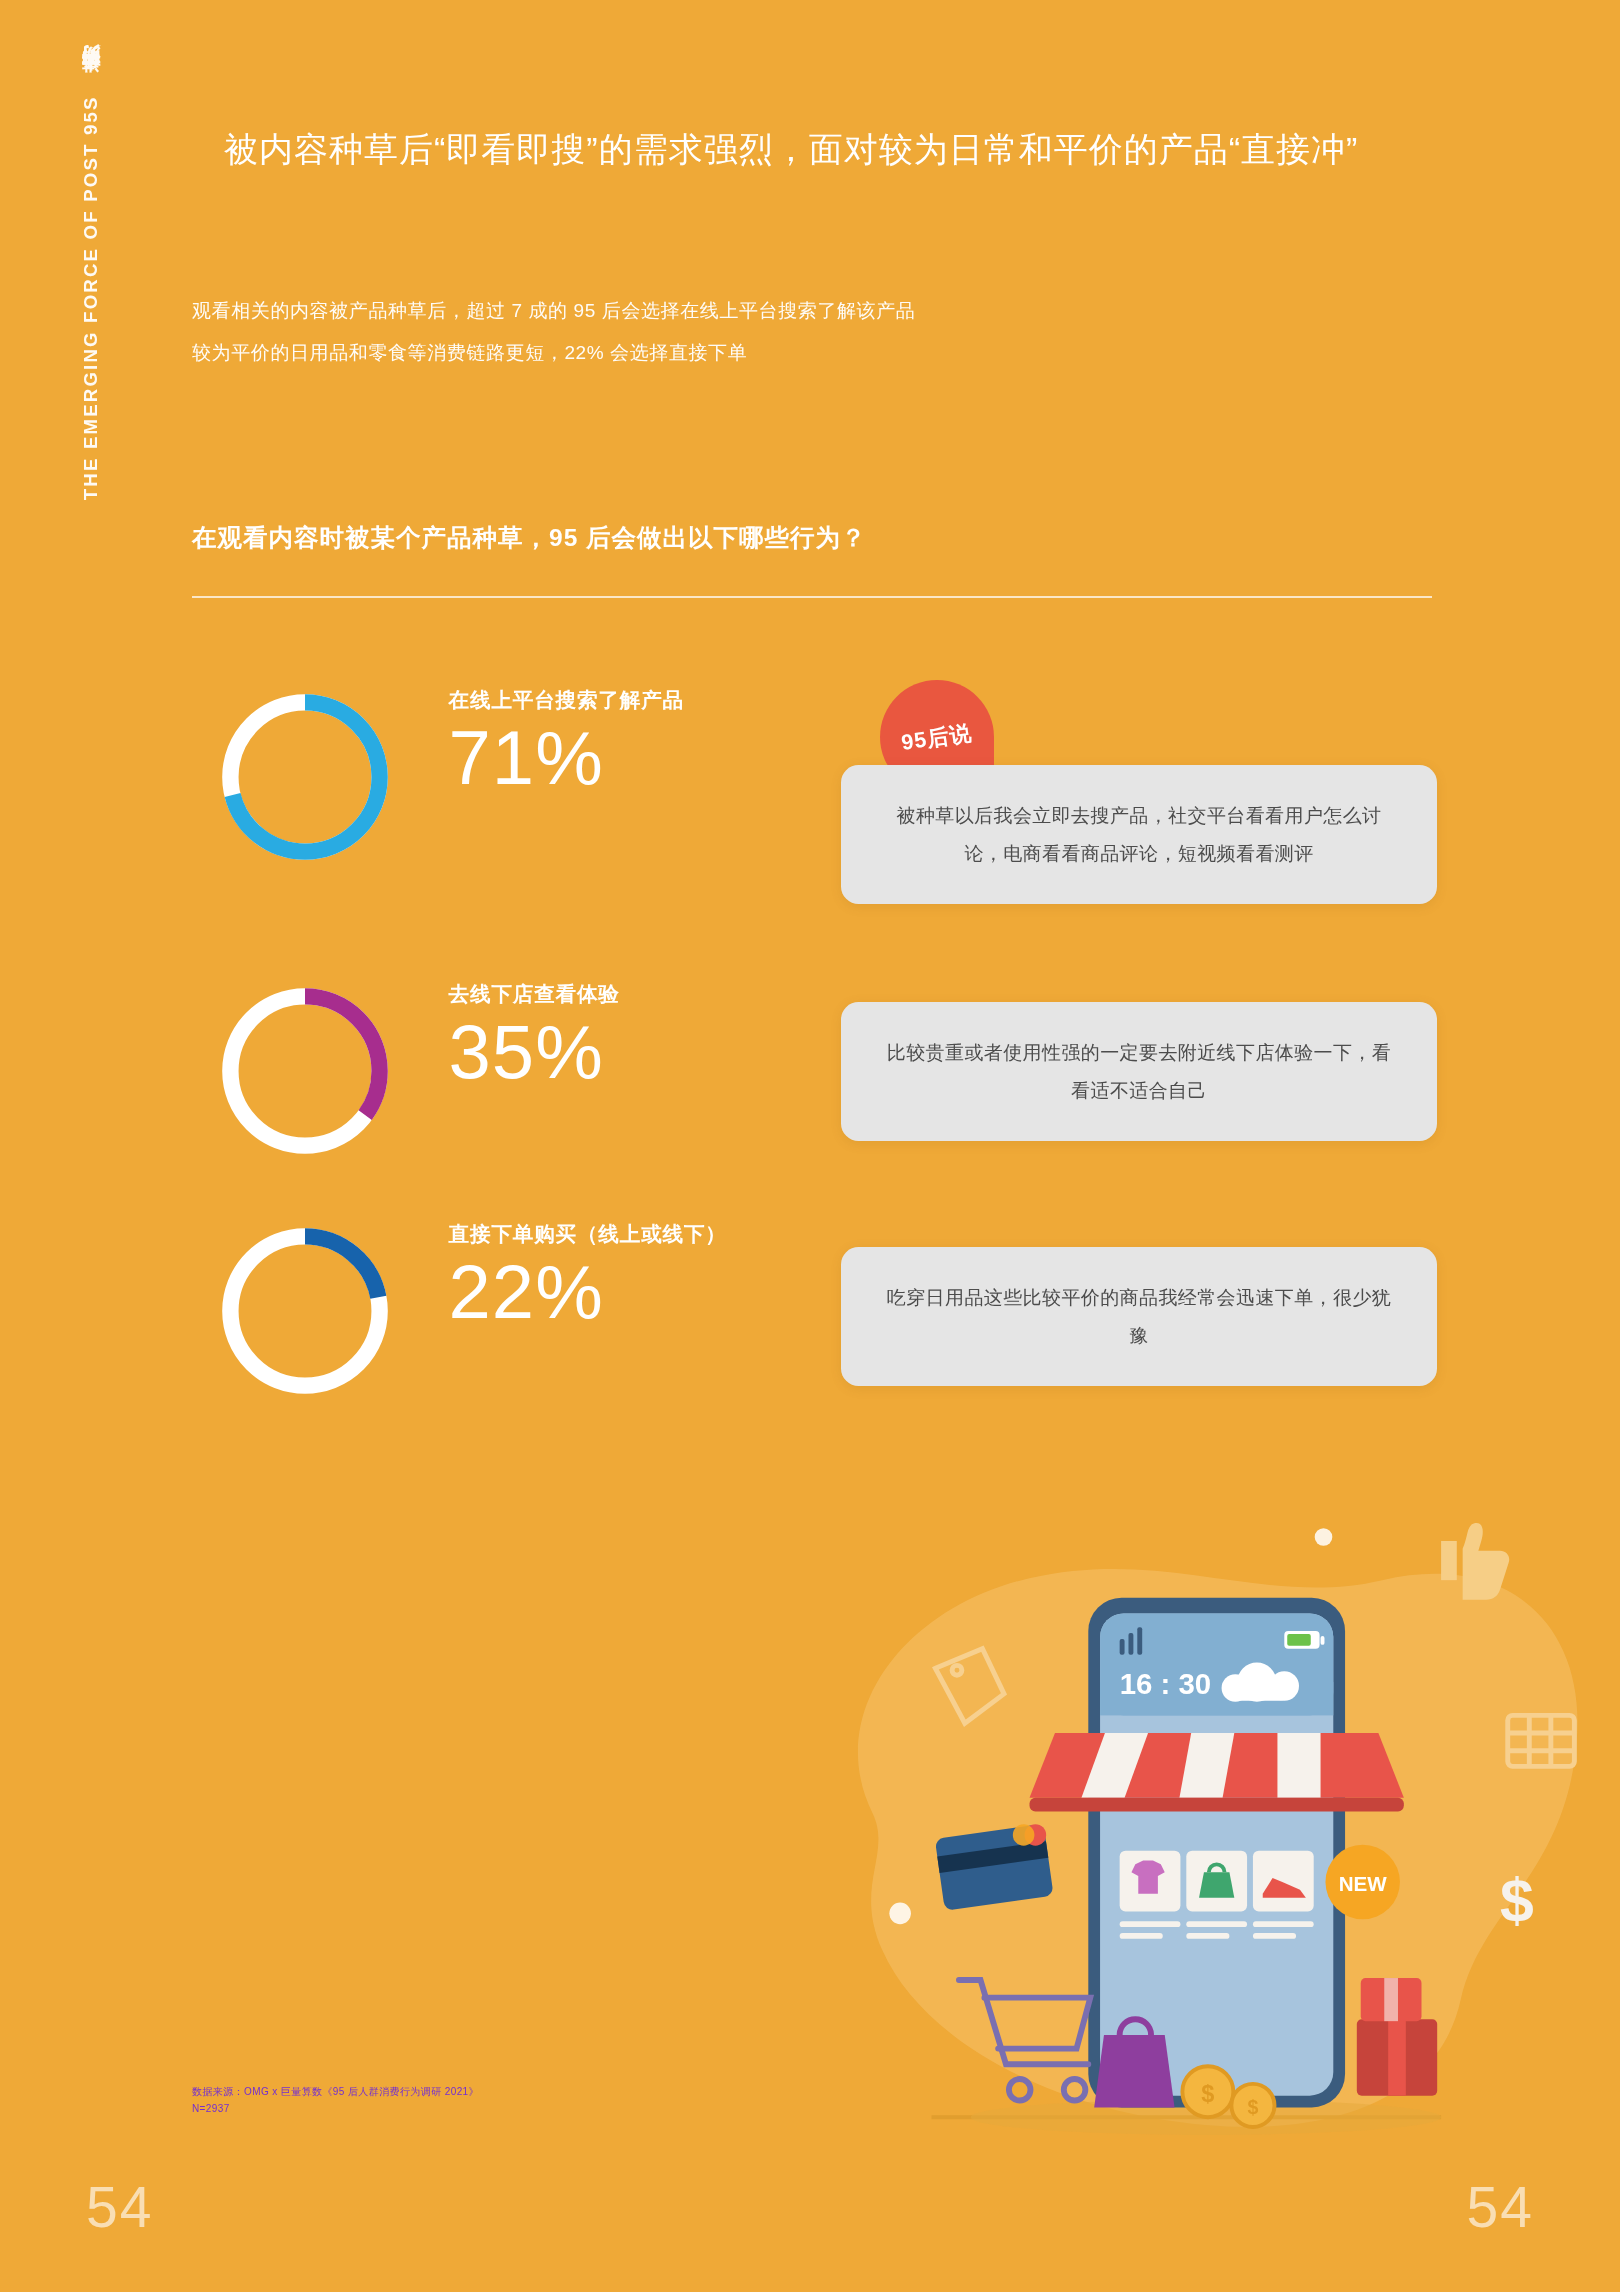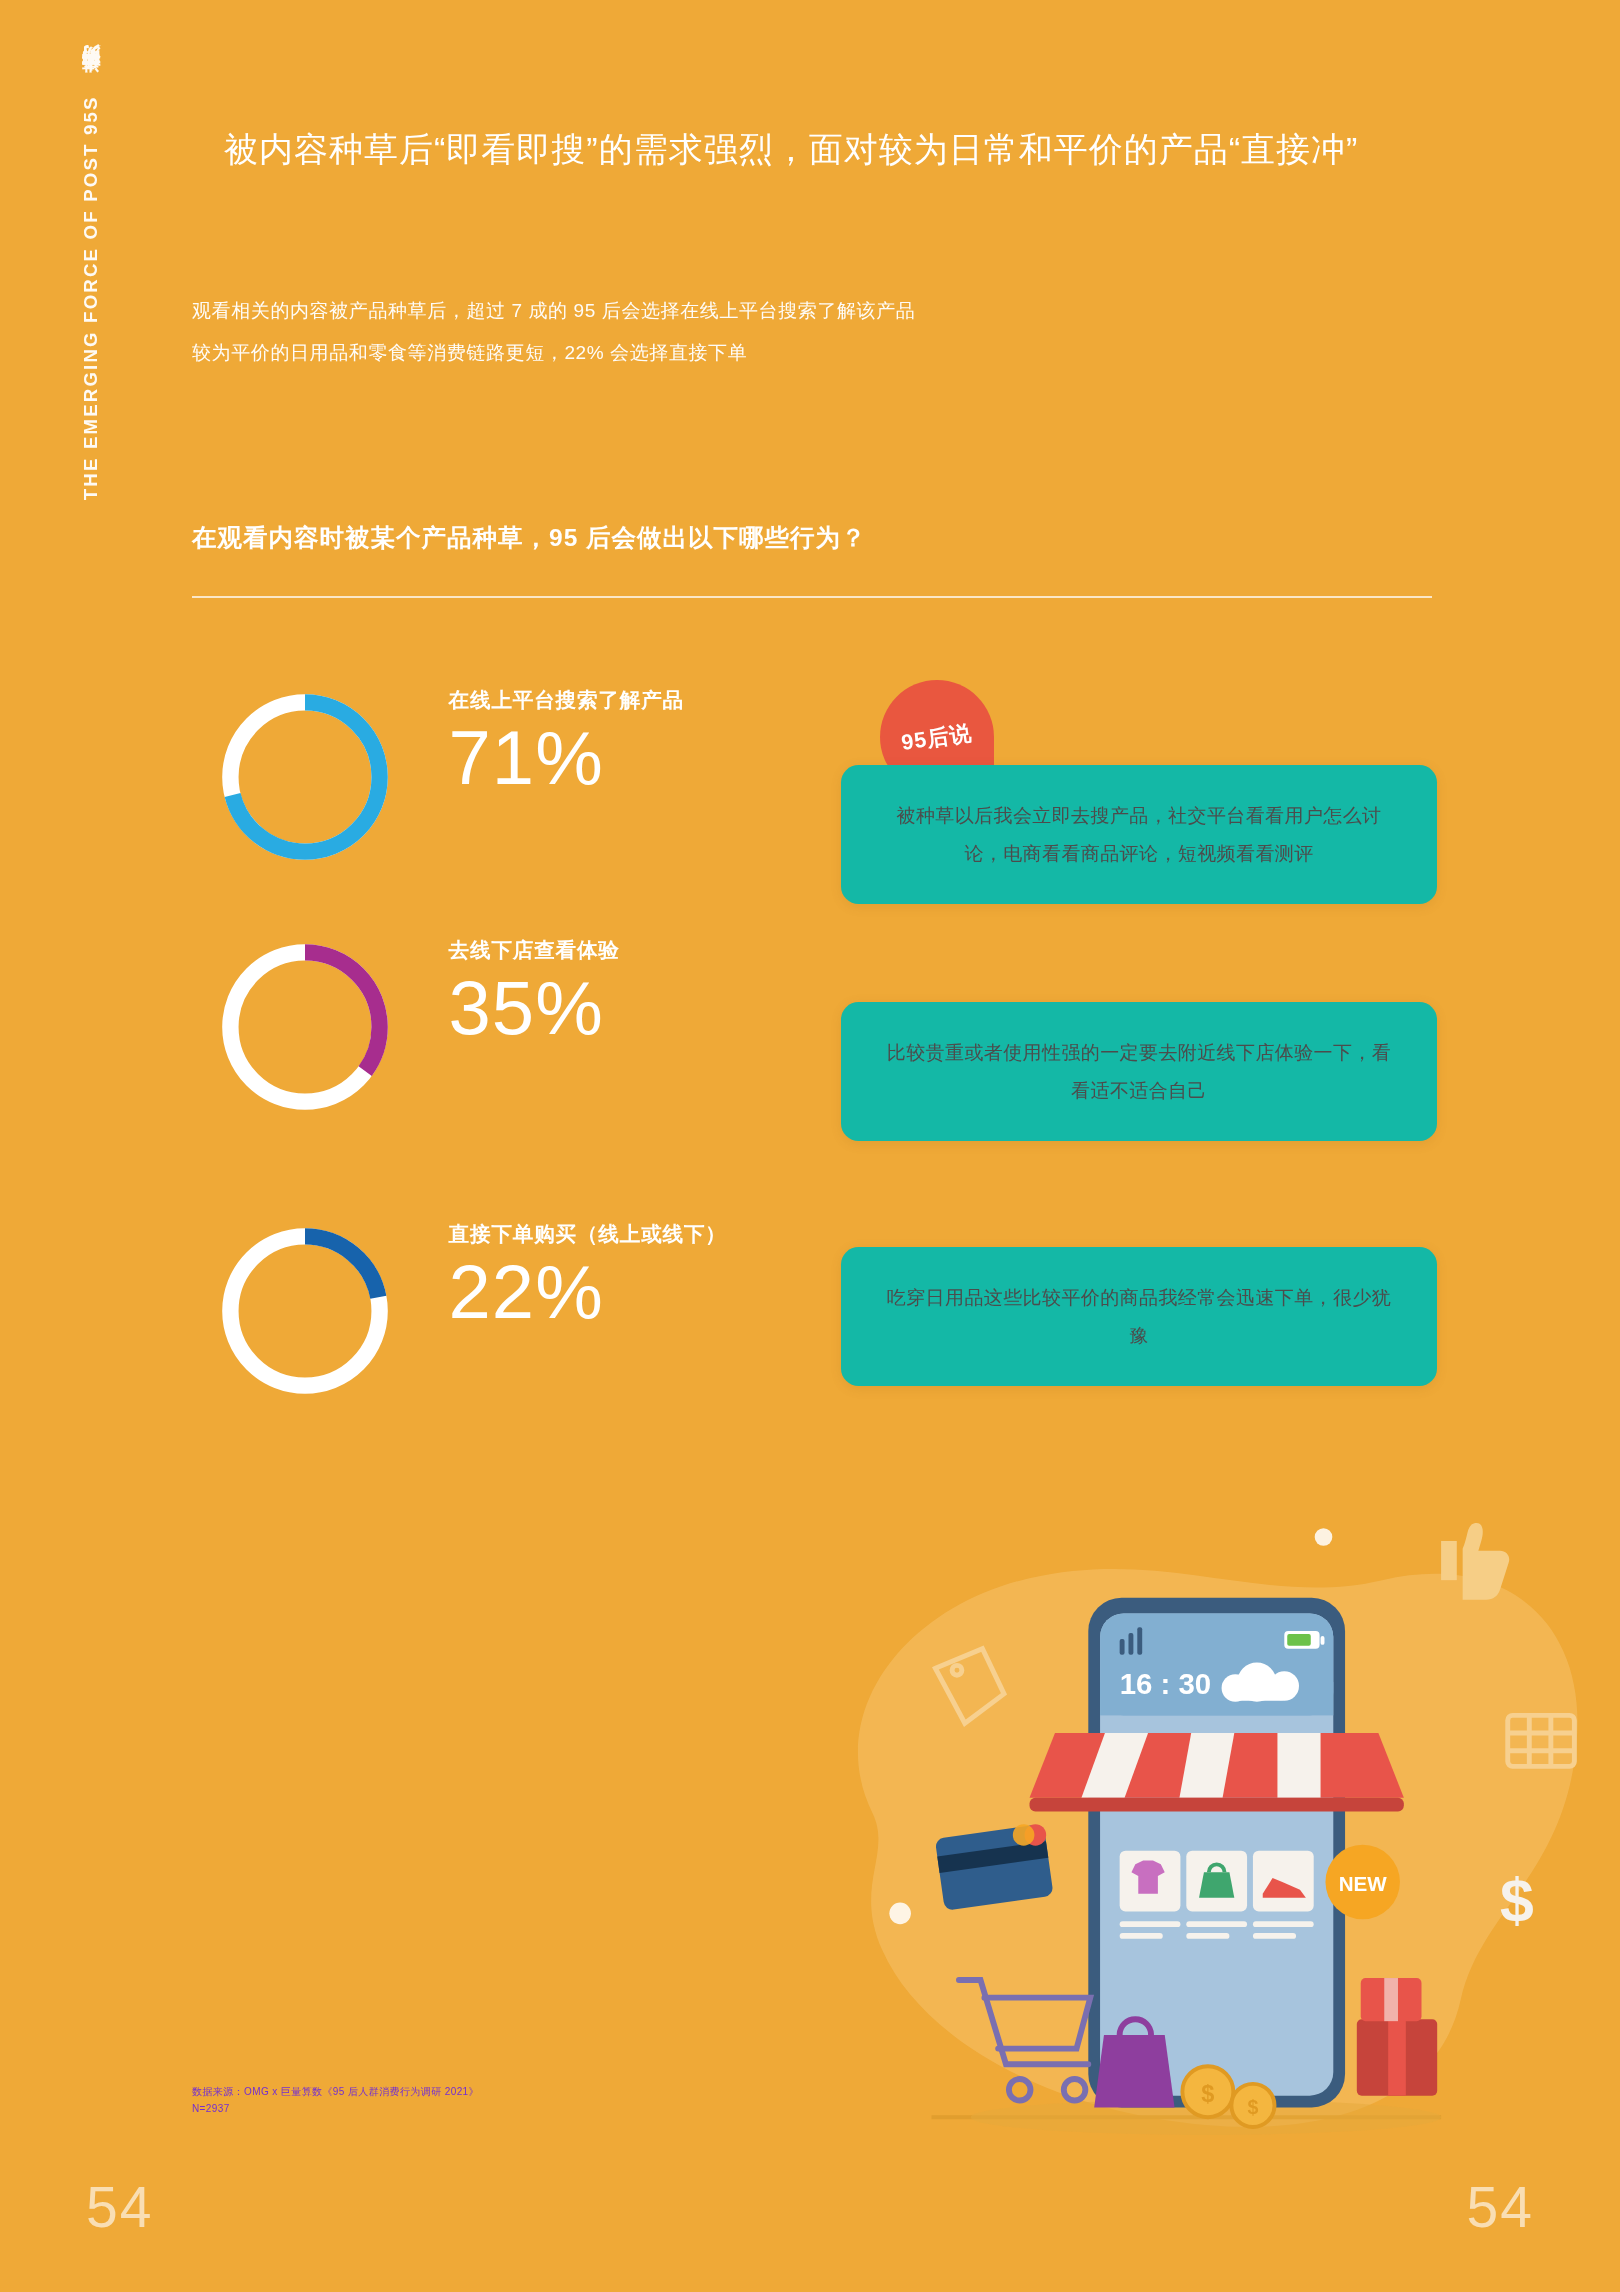--- a/index.html
+++ b/index.html
@@ -49,39 +49,39 @@
     color:#FFFFFF;font-size:24.5px;font-weight:700;letter-spacing:1px;
   }
   .rule{
     position:absolute;left:192px;top:596px;width:1240px;height:2px;
     background:rgba(255,255,255,.72);
   }
 
   
   .row{position:absolute;left:192px;width:1245px;height:196px;display:flex;}
   .row-1{top:686px;}
-  .row-2{top:936px;}
+  .row-2{top:980px;}
   .row-3{top:1220px;}
 
   .donut{position:relative;width:182px;height:182px;flex:0 0 182px;margin-left:21.6px;}
   .donut svg{display:block;transform:rotate(-90deg);}
 
   .stat{margin-left:53px;width:382px;}
   .stat-label{
     color:#FFFFFF;font-size:20.6px;font-weight:700;letter-spacing:0.8px;
     white-space:nowrap;margin-bottom:3.9px;
   }
   .stat-value{
     color:#FFFFFF;font-size:76px;font-weight:400;line-height:1.06;
     letter-spacing:1px;
   }
 
   
   .bubble{
-    position:absolute;background:#14b8a6;border-radius:17.6px;
+    position:absolute;background:#e5e5e5;border-radius:17.6px;
     box-shadow:0 2.9px 11.8px rgba(120,70,0,.10);
     display:flex;align-items:center;justify-content:center;
     text-align:center;padding:21.6px 43px;box-sizing:border-box;
   }
   .bubble p{
     margin:0;color:#4C4C4C;font-size:19px;line-height:2.0;letter-spacing:0.4px;
   }
   .b1{left:841px;top:765px;width:596px;height:139px;}
   .b2{left:841px;top:1002px;width:596px;height:139px;}
   .b3{left:841px;top:1247px;width:596px;height:139px;}

